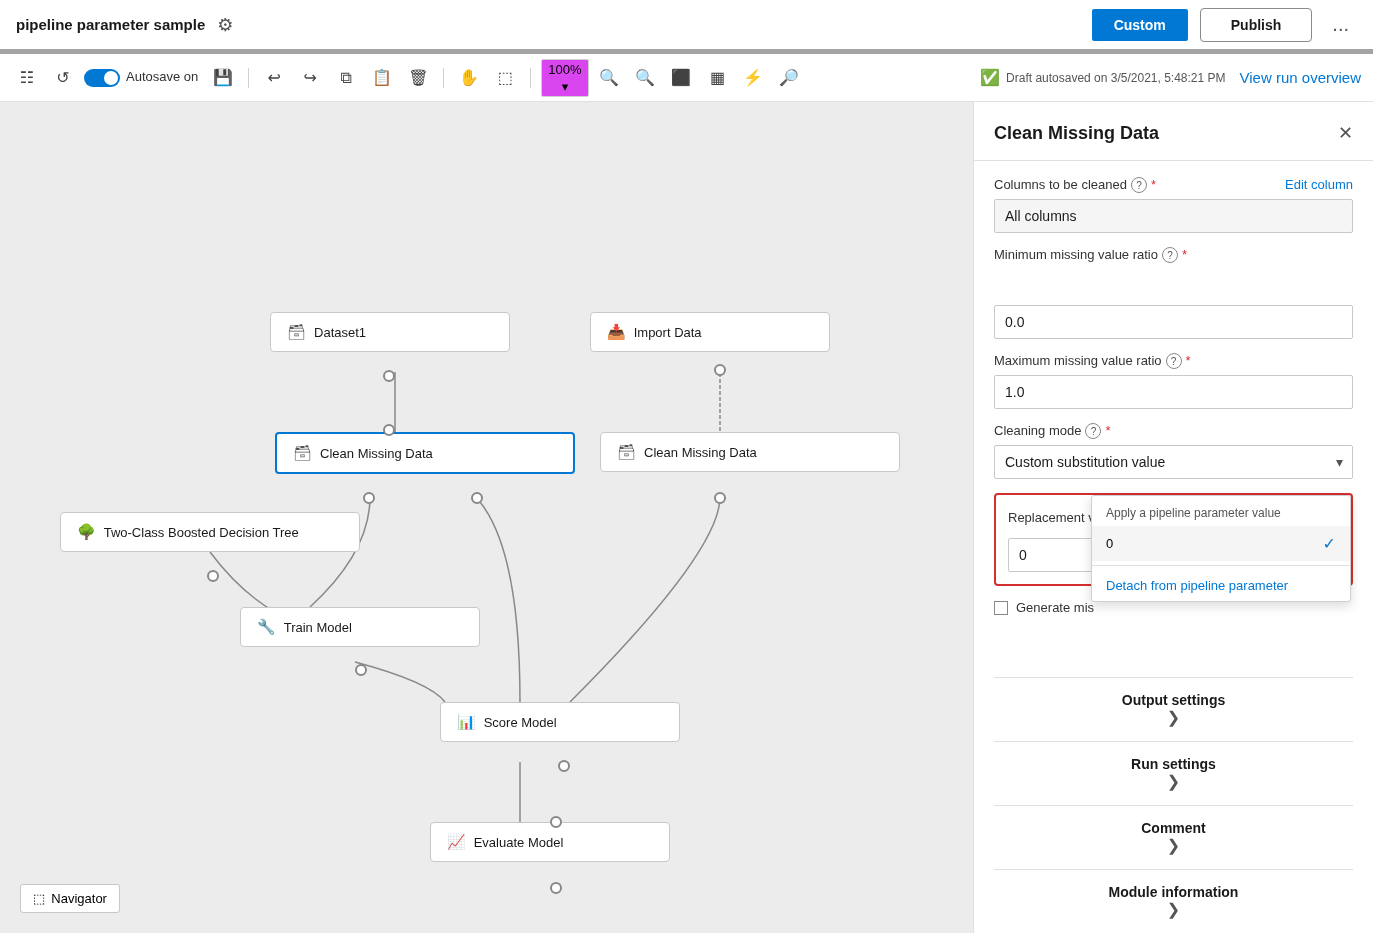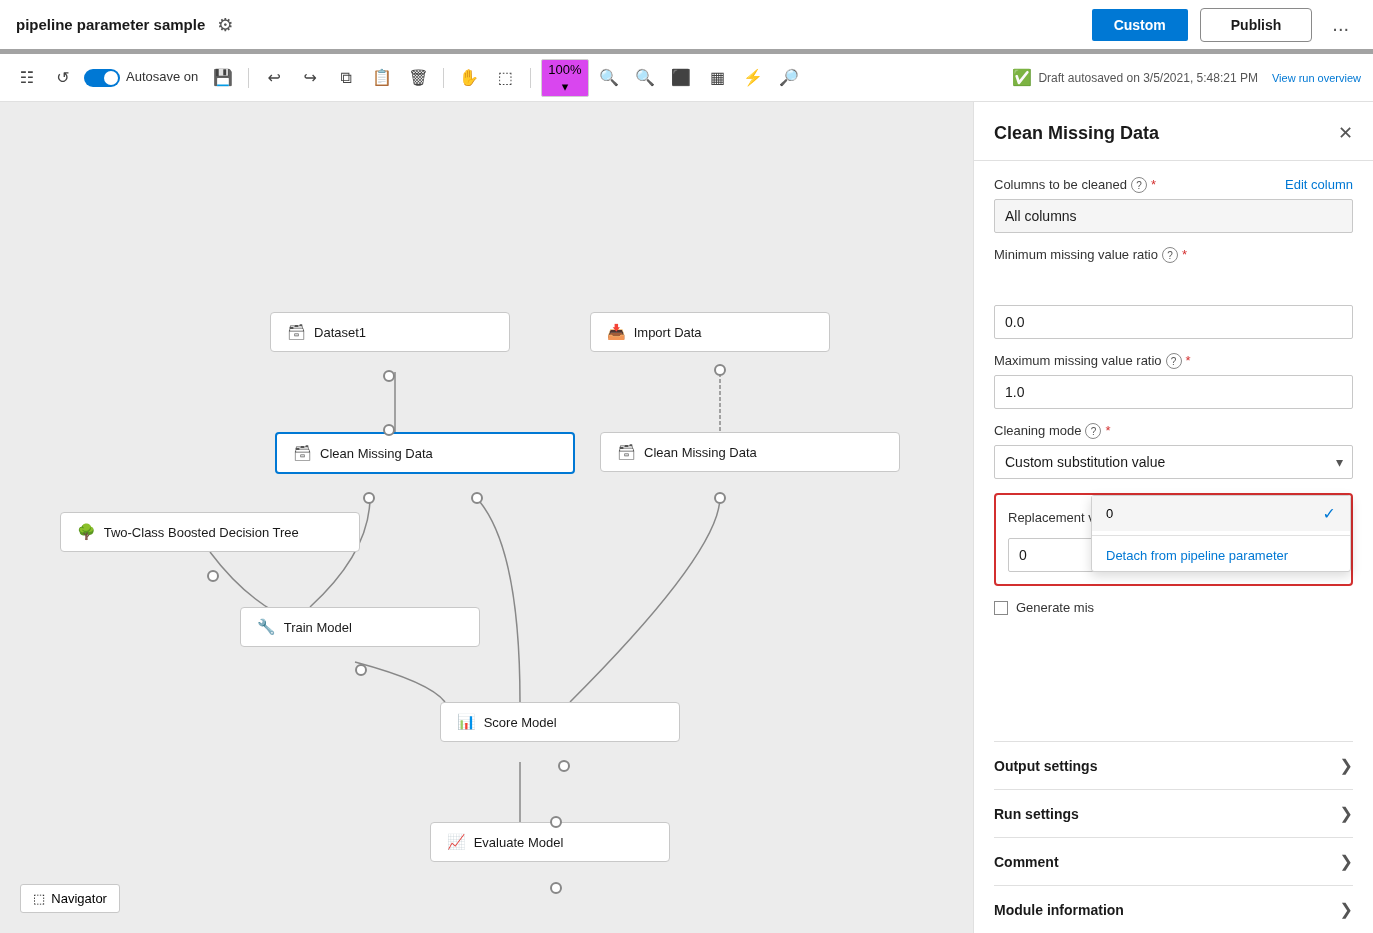--- a/index.html
+++ b/index.html
@@ -87,21 +87,21 @@
       display: flex; align-items: center; gap: 2px;
       background: #d946ef; border: 1px solid #d0d0d0;
       border-radius: 2px; padding: 2px 6px; font-size: 13px; flex-direction: column;
     }
     .toolbar-spacer { flex: 1; }
     .draft-status {
       display: flex; align-items: center; gap: 6px;
       font-size: 12px; color: #555;
     }
     .draft-status-icon { color: #107c10; font-size: 16px; }
-    .view-run-link { color: #0078d4; text-decoration: none; font-size: 11px; margin-left: 8px; }
+    .view-run-link { color: #0078d4; text-decoration: none; font-size: 15px; margin-left: 8px; }
 
     
     .main-layout {
       display: flex;
       height: calc(933px - 54px - 48px);
     }
 
     
     .canvas {
       flex: 1;
@@ -302,20 +302,21 @@
       width: 14px; height: 14px; border: 1.5px solid #888; background: #fff;
       cursor: pointer; flex-shrink: 0;
     }
 
     
     .accordion-row {
       border-top: 1px solid #e0e0e0;
       padding: 14px 0;
       display: flex; align-items: center; justify-content: space-between;
       cursor: pointer;
+      flex-direction: column;
     }
     .accordion-row-label { font-size: 14px; font-weight: 600; color: #1a1a1a; }
     .accordion-arrow { color: #555; font-size: 16px; }
 
     .panel-accordions { padding: 0 20px; }
   </style>
 </head>
 <body>
 
 <div class="top-bar">
@@ -497,20 +498,21 @@
           <div class="replacement-label">
             <span>Replacement value</span>
             <span class="field-label-help">?</span>
           </div>
           <button class="replacement-more">···</button>
         </div>
         <input class="replacement-input" type="text" value="0" style="">
 
         
         <div class="dropdown-popup">
+          <div class="dropdown-popup-header">Apply a pipeline parameter value</div>
           <div class="dropdown-popup-item active">
             <span>0</span>
             <span class="dropdown-popup-check">✓</span>
           </div>
           <div class="dropdown-popup-divider"></div>
           <div class="dropdown-popup-link">Detach from pipeline parameter</div>
         </div>
       </div>
 
       <div class="generate-row">

